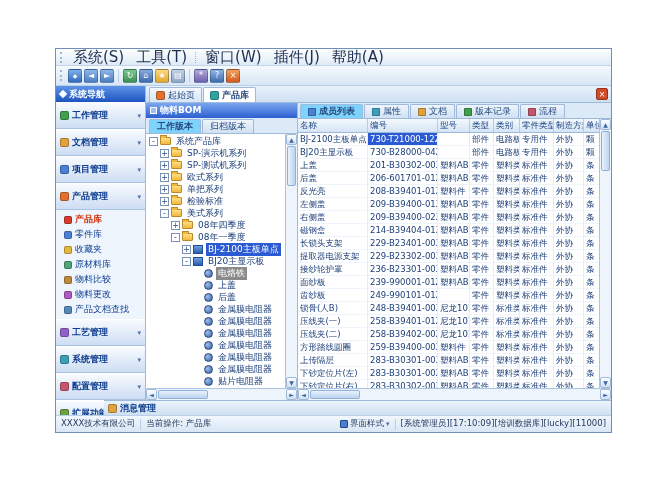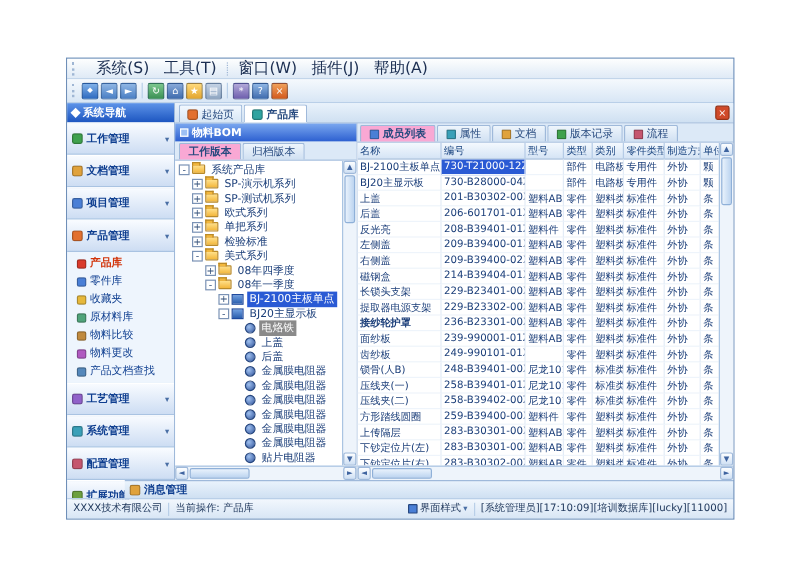--- a/index.html
+++ b/index.html
@@ -2,23 +2,23 @@
 <html><head>
 <meta charset="utf-8">
 <style>
   * { box-sizing: border-box; margin: 0; padding: 0; }
   html,body { width:660px; height:477px; background:#ffffff; overflow:hidden;
     font-family:"DejaVu Sans", sans-serif; }
   .window { position:absolute; left:55px; top:48px; width:557px; height:385px;
     border:1px solid #6f8fb8; background:#dce9f7; display:flex; flex-direction:column; }
 
   
-  .menubar { height:17px; flex:none; display:flex; align-items:center; gap:8px;
+  .menubar { height:17px; flex:none; display:flex; align-items:center; gap:1px;
     background:linear-gradient(#fdfefe,#dfeaf6); border-bottom:1px solid #c2d5ea;
-    font-size:13px; color:#1c2f52; padding:0 3px; }
+    font-size:15px; color:#1c2f52; padding:0 3px; }
   .grip { width:3px; height:11px; border-left:2px dotted #9fb6d4; margin:0 3px 0 1px; flex:none; }
   .menu-item { padding:2px 6px; cursor:default; }
   .menusep { width:2px; height:11px; border-left:1px dotted #9fb6d4; margin:0 2px; }
   .toolbar { height:20px; flex:none; display:flex; align-items:center; gap:2px;
     background:linear-gradient(#f5f9fd,#d8e6f5); border-bottom:1px solid #b9cfe8; padding:0 3px; }
   .tb { width:14px; height:14px; border-radius:2px; display:flex; align-items:center;
     justify-content:center; font-size:8px; color:#fff; border:1px solid rgba(20,50,90,.35); flex:none; }
   .tbsep { width:1px; height:13px; background:#b9cfe8; margin:0 2px; flex:none; }
   [data-name="app-icon"]{background:linear-gradient(#7fb0e8,#2f6bc0);} [data-name="app-icon"]::before{content:"◆";font-size:6px;}
   [data-name="back-icon"]{background:linear-gradient(#8fb6e4,#4a7fc4);} [data-name="back-icon"]::before{content:"◄";}
@@ -73,21 +73,21 @@
   .main-row { flex:1; display:flex; min-height:0; }
   .bom-panel { width:152px; flex:none; display:flex; flex-direction:column; border-right:1px solid #9fb9da; }
   .bom-title { height:15px; flex:none; background:linear-gradient(#7aa7ef,#2c5fd0); color:#fff;
     font-size:9px; font-weight:bold; display:flex; align-items:center; gap:3px; padding:0 4px; }
   .bom-title-icon { width:7px; height:7px; border:1px solid #fff; background:#9cc0f4; flex:none; }
   .bom-tabs { height:16px; flex:none; display:flex; align-items:flex-end; background:#dce9f7;
     padding:1px 3px 0; gap:1px; border-bottom:1px solid #9fb9da; }
   .btab { height:14px; padding:0 7px; font-size:9px; display:flex; align-items:center; color:#274a7f;
     background:linear-gradient(#eef5fc,#d0e0f2); border:1px solid #9fb9da; border-bottom:none;
     border-radius:2px 2px 0 0; cursor:default; }
-  .btab.active { background:#f9a8d4; font-weight:bold; }
+  .btab.active { background:#7dd3fc; font-weight:bold; }
   .tree-wrap { flex:1; display:flex; min-height:0; background:#fff; }
   .tree { flex:1; overflow:hidden; padding-top:1px; }
   .tree-row { height:12px; display:flex; align-items:center; font-size:9px; color:#1c3f7a; white-space:nowrap; }
   .expander { width:9px; height:9px; border:1px solid #7a92b5; background:#fff; font-size:8px;
     line-height:7px; text-align:center; color:#33507a; margin-right:2px; flex:none; }
   .i-folder { width:11px; height:8px; background:linear-gradient(#ffe08a,#f3b73c);
     border:1px solid #b98a2a; border-radius:1px; margin-right:3px; flex:none; position:relative; }
   .i-folder::before { content:""; position:absolute; top:-3px; left:-1px; width:5px; height:2px;
     background:#f3b73c; border:1px solid #b98a2a; border-bottom:none; }
   .i-board { width:10px; height:9px; background:linear-gradient(#6f9fe0,#2c5fae);
@@ -540,21 +540,21 @@
                   <div class="td" data-name="table-cell" style="width: 70px;">提取器电源支架</div>
                   <div class="td" data-name="table-cell" style="width: 70px;">229-B23302-00X</div>
                   <div class="td" data-name="table-cell" style="width: 32px;">塑料ABS</div>
                   <div class="td" data-name="table-cell" style="width: 24px;">零件</div>
                   <div class="td" data-name="table-cell" style="width: 26px;">塑料类</div>
                   <div class="td" data-name="table-cell" style="width: 34px;">标准件</div>
                   <div class="td" data-name="table-cell" style="width: 30px;">外协</div>
                   <div class="td" data-name="table-cell" style="width: 16px;">条</div>
                 </div>
                 <div class="tr" data-name="table-row">
-                  <div class="td" data-name="table-cell" style="width: 70px; font-weight: bold;">接纱轮护罩</div>
+                  <div class="td" data-name="table-cell" style="width: 70px;">接纱轮护罩</div>
                   <div class="td" data-name="table-cell" style="width: 70px;">236-B23301-00X</div>
                   <div class="td" data-name="table-cell" style="width: 32px;">塑料ABS</div>
                   <div class="td" data-name="table-cell" style="width: 24px;">零件</div>
                   <div class="td" data-name="table-cell" style="width: 26px;">塑料类</div>
                   <div class="td" data-name="table-cell" style="width: 34px;">标准件</div>
                   <div class="td" data-name="table-cell" style="width: 30px;">外协</div>
                   <div class="td" data-name="table-cell" style="width: 16px;">条</div>
                 </div>
                 <div class="tr" data-name="table-row">
                   <div class="td" data-name="table-cell" style="width: 70px;">面纱板</div>

